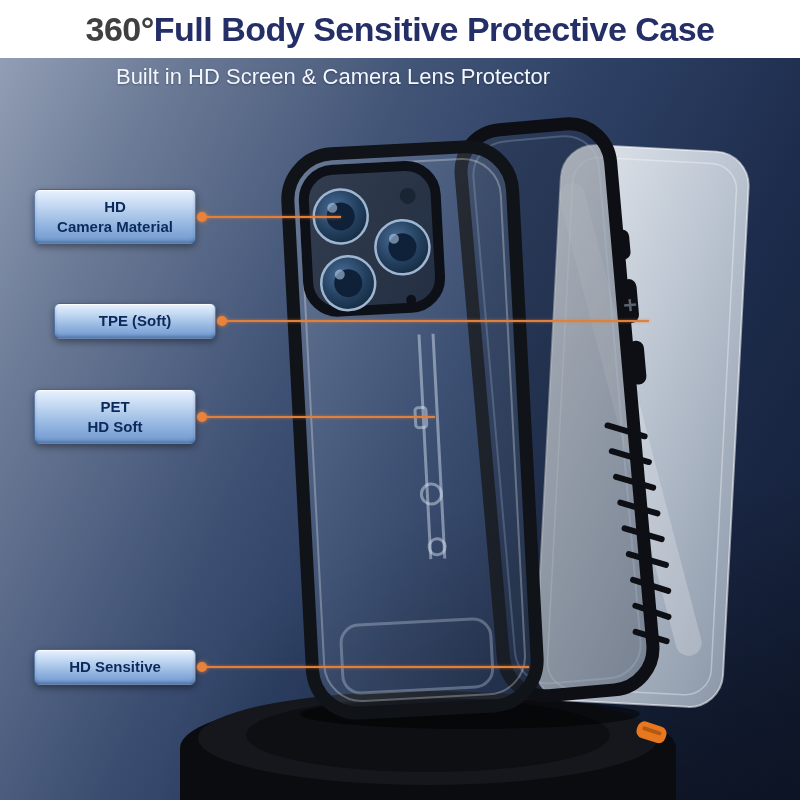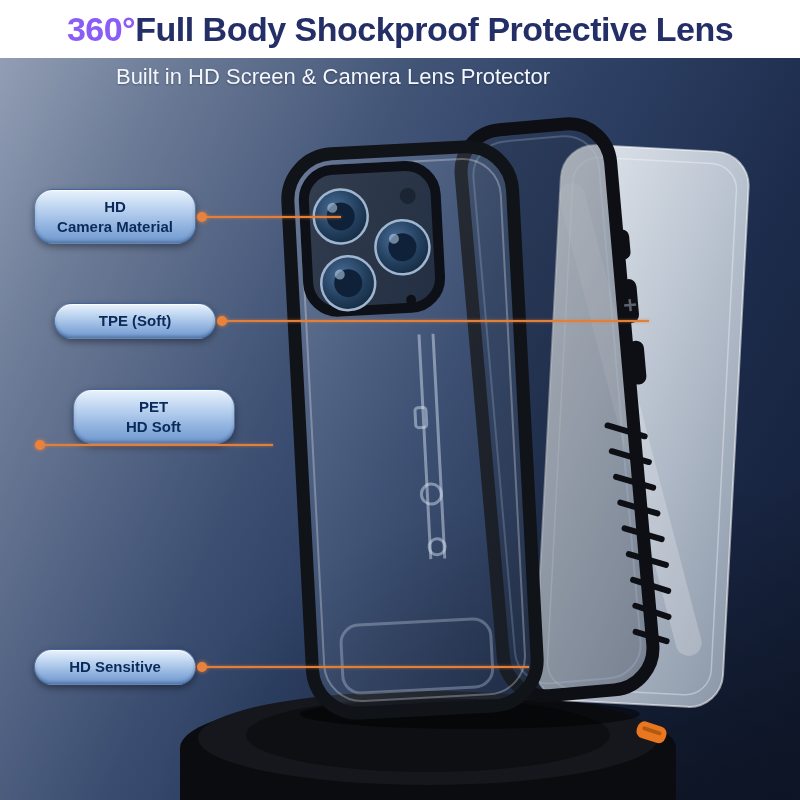--- a/index.html
+++ b/index.html
@@ -12,43 +12,43 @@
     position:absolute;left:0;top:58px;right:0;bottom:0;pointer-events:none;
     background:
       linear-gradient(113deg, rgba(255,255,255,0.14) 0%, rgba(255,255,255,0.06) 20%, rgba(255,255,255,0) 38%),
       radial-gradient(120% 80% at 85% 100%, rgba(0,0,0,0.38) 0%, rgba(0,0,0,0) 55%);
   }
   .header{
     position:absolute;top:0;left:0;width:800px;height:58px;background:#ffffff;
     display:flex;align-items:center;justify-content:center;z-index:5;
   }
   .title{margin:0;font-size:34px;font-weight:bold;color:#242e67;letter-spacing:-0.5px;white-space:nowrap;}
-  .title .accent{color:#8b5cf6;}
+  .title .accent{color:#404040;}
   .subtitle{
     position:absolute;top:64px;left:0;width:666px;text-align:center;
     color:#f3f7ff;font-size:22px;font-weight:500;z-index:4;text-shadow:0 1px 2px rgba(0,0,0,0.3);
   }
   .scene{position:absolute;left:0;top:0;z-index:2;}
   .callout{position:absolute;display:flex;align-items:center;z-index:6;left:34px;}
   .badge{
-    width:152px;border-radius:19px;padding:7px 4px;text-align:center;
+    width:152px;border-radius:6px;padding:7px 4px;text-align:center;
     font-weight:bold;color:#0b2a5b;font-size:15px;line-height:1.3;
     background:linear-gradient(180deg,#e9f2fd 0%,#c2d8f2 30%,#8db0dd 72%,#7097cd 100%);
     border:1px solid rgba(38,76,130,0.65);
     box-shadow:0 3px 7px rgba(0,0,0,0.4), inset 0 1px 1px rgba(255,255,255,0.85), inset 0 -2px 3px rgba(30,60,110,0.35);
   }
   .badge span{display:block;}
   .connector{position:relative;height:2px;background:#e0803a;margin-left:3px;box-shadow:0 0 3px rgba(232,128,58,0.7);}
   .connector::before{
     content:"";position:absolute;left:-2px;top:-4px;width:10px;height:10px;border-radius:50%;
     background:#e8823c;box-shadow:0 0 4px rgba(232,130,60,0.9);
   }
   .c1{top:189px;} .c1 .connector{width:142px;}
   .c2{top:303px;padding-left:20px;} .c2 .connector{width:430px;}
-  .c3{top:389px;flex-direction:column;} .c3 .connector{width:236px;}
+  .c3{top:389px;} .c3 .connector{width:236px;}
   .c4{top:481px;} .c4 .connector{width:404px;}
   .c5{top:581px;} .c5 .connector{width:236px;}
   .c6{top:649px;} .c6 .connector{width:330px;}
 </style>
 </head>
 <body>
 
 <div class="page">
 
   <div class="beam"></div>
@@ -143,21 +143,21 @@
       </g>
     </g>
 
     <g transform="rotate(18 652 734)">
       <rect x="636" y="724" width="30" height="17" rx="7" fill="#e8771f"></rect>
       <rect x="641" y="729" width="20" height="4" rx="2" fill="#b35a12"></rect>
     </g>
   </svg>
 
   <div class="header">
-    <h1 class="title"><span class="accent">360°</span><span>Full Body Shockproof Protective Lens</span></h1>
+    <h1 class="title"><span class="accent">360°</span><span>Full Body Sensitive Protective Case</span></h1>
   </div>
   <div class="subtitle">Built in HD Screen &amp; Camera Lens Protector</div>
 
   <div class="callout c1">
     <div class="badge">
       <span>HD</span>
       <span>Camera Material</span>
     </div>
     <div class="connector"></div>
   </div>

